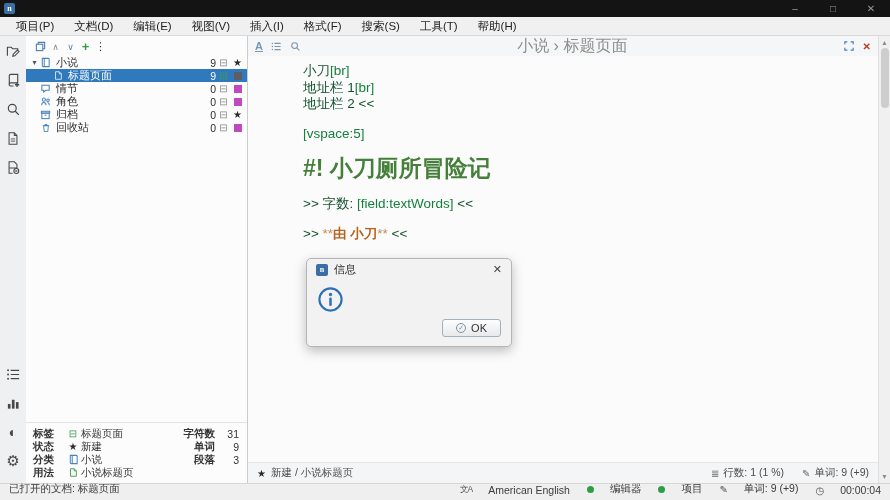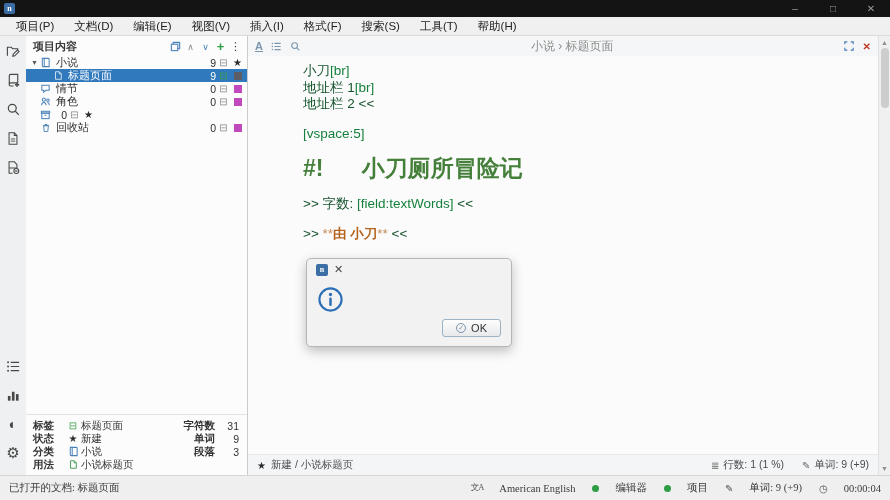--- a/index.html
+++ b/index.html
@@ -70,34 +70,34 @@
   .stat-label { font-weight:bold; flex:1; text-align:right; }
   .stat-value { width:24px; text-align:right; }
 
   
   .editor { flex:1; display:flex; min-width:0; }
   .ed-col { flex:1; display:flex; flex-direction:column; min-width:0; }
   .ed-header { height:20px; display:flex; align-items:center; background:#f5f6f7; padding:0 7px;
                flex:0 0 auto; }
   .ed-tools { display:flex; gap:8px; color:#7c97ad; align-items:center; }
   .a-underline { font-size:11px; font-weight:bold; line-height:10px; border-bottom:1.5px solid currentColor; }
-  .ed-breadcrumb { flex:1; text-align:center; font-size:12px; color:#8d8d8d; }
+  .ed-breadcrumb { flex:1; text-align:center; font-size:16px; color:#8d8d8d; }
   .ed-winbtns { display:flex; gap:9px; align-items:center; }
   .ed-close { color:#c0392b; font-size:10px; font-weight:bold; }
 
   .ed-body { flex:1; position:relative; padding:7px 20px 0 55px; overflow:hidden; background:#fbfbfb; }
   .line { font-size:13.5px; line-height:16.5px; color:#39424e; white-space:pre-wrap; }
   .line.pbreak { margin-top:13px; }
   .line-title { font-size:23px; line-height:30px; font-weight:bold; margin:11px 0 1px; }
   .seg-text { color:#14532d; }
   .seg-tag { color:#15803d; }
   .seg-marker { color:#c58a55; }
   .seg-emph { color:#b5621b; font-weight:bold; }
   .seg-tmark { color:#45803b; }
-  .seg-title { color:#45803b;margin-left:32px; }
+  .seg-title { color:#45803b; }
 
   
   .dialog { position:absolute; left:58px; top:202px; width:206px; background:#f2f2f3;
             border:1px solid #b5b5b5; border-radius:5px; box-shadow:0 4px 12px rgba(0,0,0,.25); }
   .dlg-title { height:21px; display:flex; align-items:center; padding:0 9px; font-size:11px; color:#1e1e1e; }
   .dlg-title .app-icon { margin:0 6px 0 0; width:12px; height:12px; }
   .dlg-title-text { flex:1; }
   .dlg-close { color:#444; font-size:11px; }
   .dlg-body { display:flex; padding:4px 10px 6px; align-items:flex-start; }
   .info-icon { flex:0 0 auto; margin-top:2px; }
@@ -118,21 +118,21 @@
   .foot-glyph { color:#6b6b6b; font-size:10px; }
 
   
   .scrollbar { width:12px; background:#f0f0f0; border-left:1px solid #e0e0e0; display:flex;
                flex-direction:column; align-items:center; justify-content:space-between;
                padding:3px 0; font-size:7px; color:#8e8e8e; flex:0 0 auto; }
   .sb-thumb { width:8px; height:60px; background:#cdcdcd; border-radius:4px; }
 
   
   .statusbar { height:17px; background:#efefef; border-top:1px solid #d6d6d6; display:flex;
-               align-items:center; font-size:10.5px; color:#3b3b3b; padding:12px 9px; flex:0 0 auto;font-family:Liberation Serif, serif; }
+               align-items:flex-end; font-size:10.5px; color:#3b3b3b; padding:4px 9px; flex:0 0 auto; }
   .sb-left { flex:1; }
   .sb-item { display:flex; align-items:center; gap:16px; margin-left:17px; }
   .dot { width:7px; height:7px; border-radius:50%; background:#2e9e44; }
   .lang-glyph { font-size:8.5px; color:#555; letter-spacing:-1px; }
   .sb-glyph { font-size:10px; color:#555; }
 
   svg { display:block; }
 </style>
 </head>
 <body>
@@ -213,21 +213,20 @@
       <span class="act-btn">
           <span class="act-glyph">◐</span>
         </span>
       <span class="act-btn">
           <span class="act-glyph" style="font-size:15px">⚙</span>
         </span>
     </div>
 
     <div class="leftpane">
       <div class="proj-header">
-        <span class="proj-title">项目内容</span>
         <span class="proj-btn">
           <svg width="11" height="11" viewBox="0 0 12 12" fill="none" stroke="#4a82b8" stroke-width="1.2">
               <rect x="1.5" y="3.5" width="7" height="7"></rect>
               <path d="M3.5 3.5V1.5h7v7h-2"></path>
             </svg>
         </span>
         <span class="proj-btn">
             <span class="glyph-up">∧</span>
           </span>
         <span class="proj-btn">
@@ -304,20 +303,21 @@
           </div>
           <div class="tree-row">
             <span class="expander"></span>
             <span class="tree-icon">
               <svg width="11" height="11" viewBox="0 0 12 12" fill="none" stroke="currentColor" stroke-width="1.1">
                 <rect x="2" y="4.5" width="8" height="6"></rect>
                 <rect x="1.5" y="2.5" width="9" height="2"></rect>
                 <path d="M5 6.8h2"></path>
               </svg>
             </span>
+            <span class="tree-label">归档</span>
             <span class="tree-count">0</span>
             <span class="tree-box">⊟</span>
             <span class="tree-flag">★</span>
           </div>
           <div class="tree-row">
             <span class="expander"></span>
             <span class="tree-icon">
               <svg width="10" height="11" viewBox="0 0 12 12" fill="none" stroke="currentColor" stroke-width="1.1">
                 <path d="M3.2 3.8h5.6l-.6 7H3.8z"></path>
                 <path d="M2.2 3.8h7.6"></path>
@@ -429,20 +429,21 @@
               <div class="line"><span class="seg-text">地址栏 2 &lt;&lt;</span></div>
               <div class="line pbreak"><span class="seg-tag">[vspace:5]</span></div>
               <div class="line line-title"><span class="seg-tmark">#!</span><span class="seg-title"> 小刀厕所冒险记</span></div>
               <div class="line pbreak"><span class="seg-text">&gt;&gt; 字数: </span><span class="seg-tag">[field:textWords]</span><span class="seg-text"> &lt;&lt;</span></div>
               <div class="line pbreak"><span class="seg-text">&gt;&gt; </span><span class="seg-marker">**</span><span class="seg-emph">由 小刀</span><span class="seg-marker">**</span><span class="seg-text"> &lt;&lt;</span></div>
             </div>
 
           <div class="dialog">
             <div class="dlg-title">
               <span class="app-icon">n</span>
+              <span class="dlg-title-text">信息</span>
               <span class="dlg-close">✕</span>
             </div>
             <div class="dlg-body">
               <span class="info-icon">
                 <svg width="27" height="27" viewBox="0 0 28 28" fill="none">
                     <circle cx="14" cy="14" r="11.5" stroke="#2d6fb5" stroke-width="2.2"></circle>
                     <circle cx="14" cy="8.8" r="1.7" fill="#2d6fb5"></circle>
                     <rect x="12.7" y="11.8" width="2.6" height="9" rx="1.3" fill="#2d6fb5"></rect>
                   </svg>
               </span>

